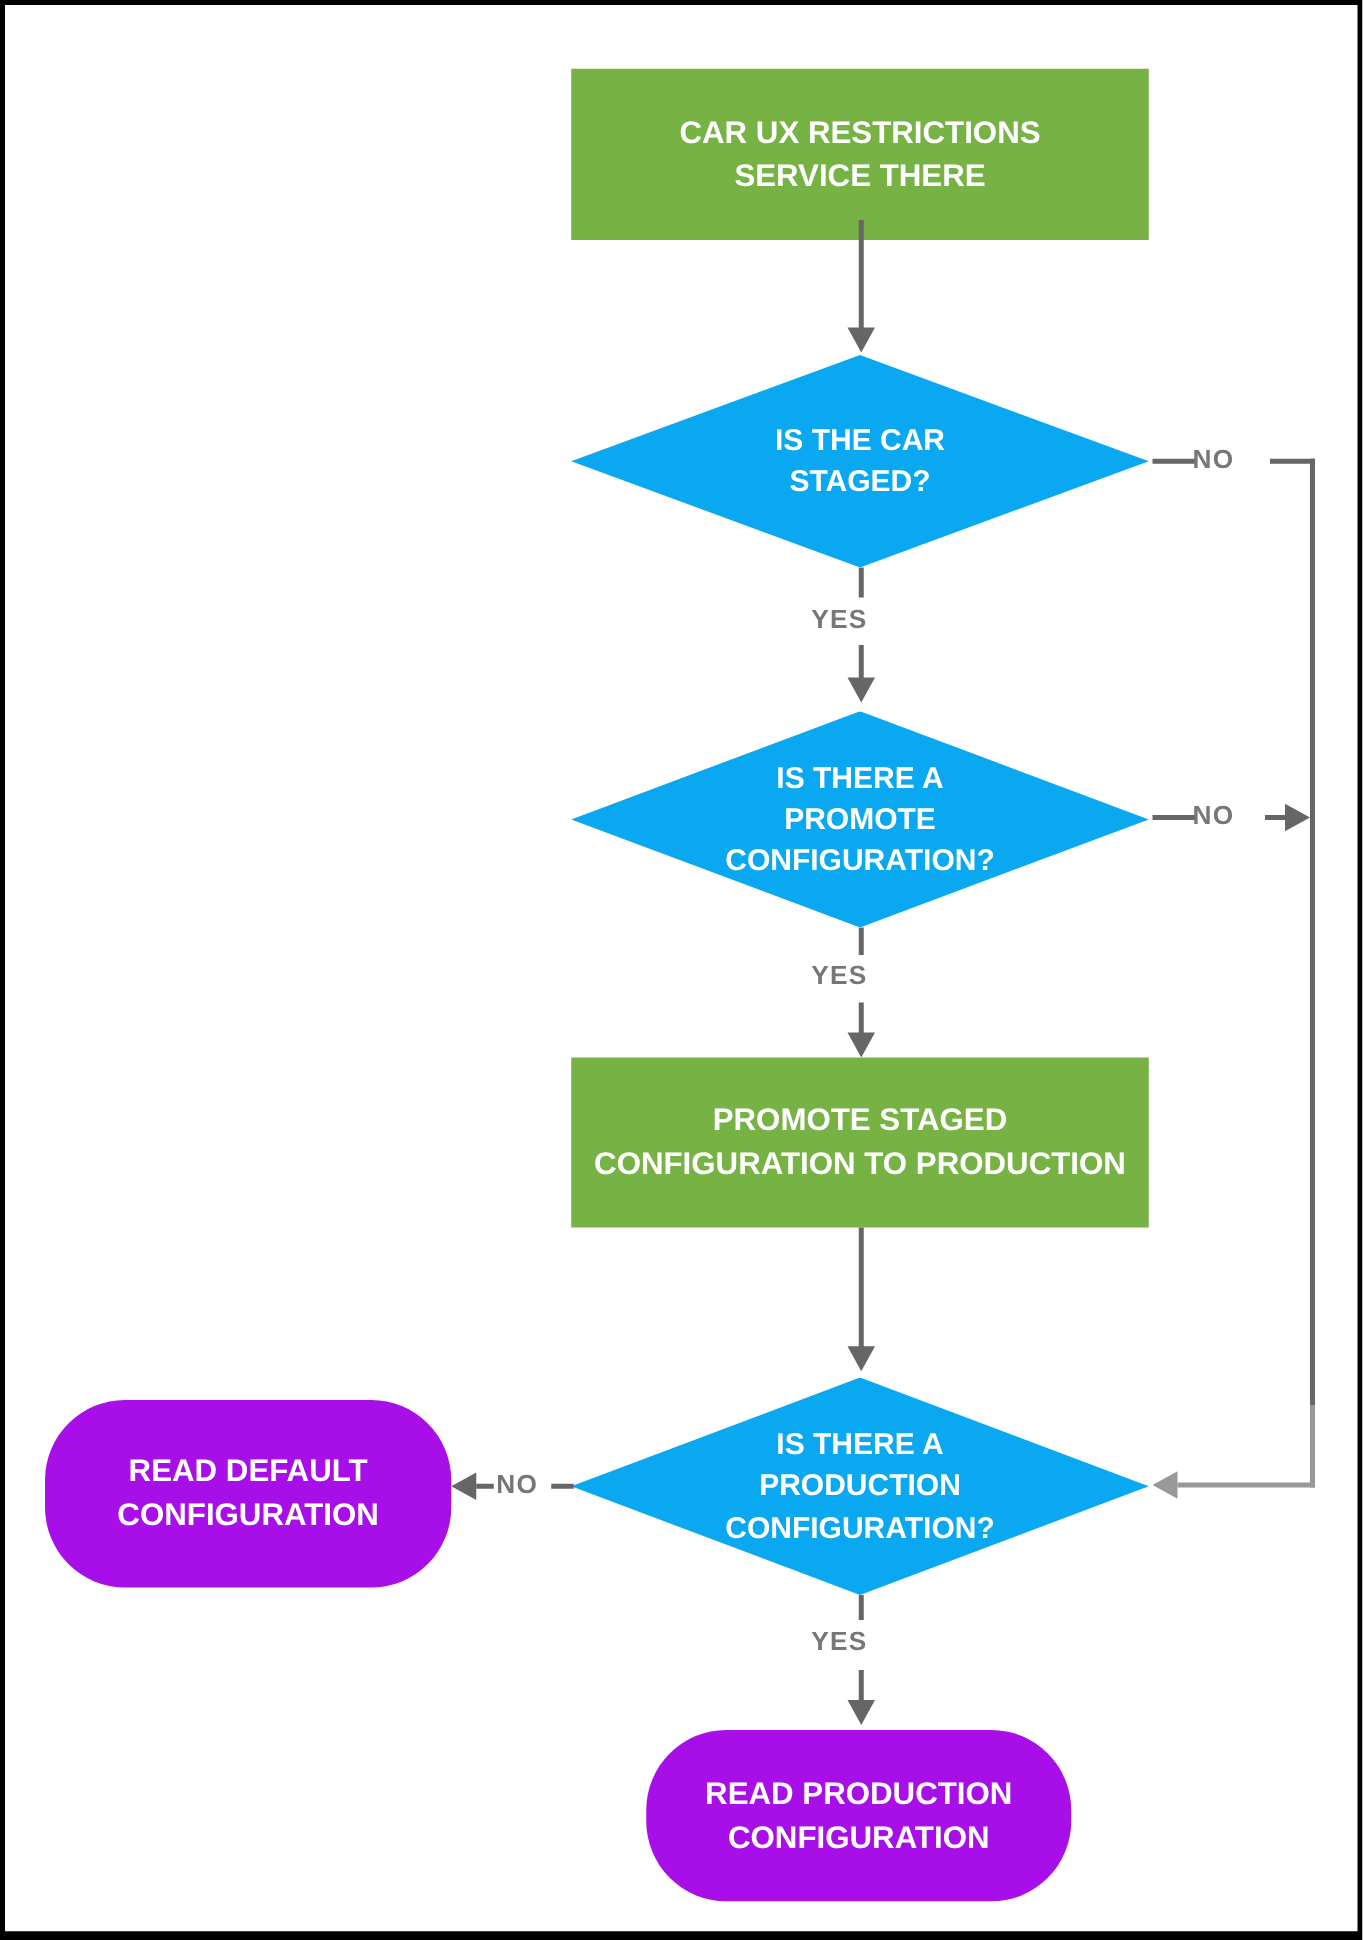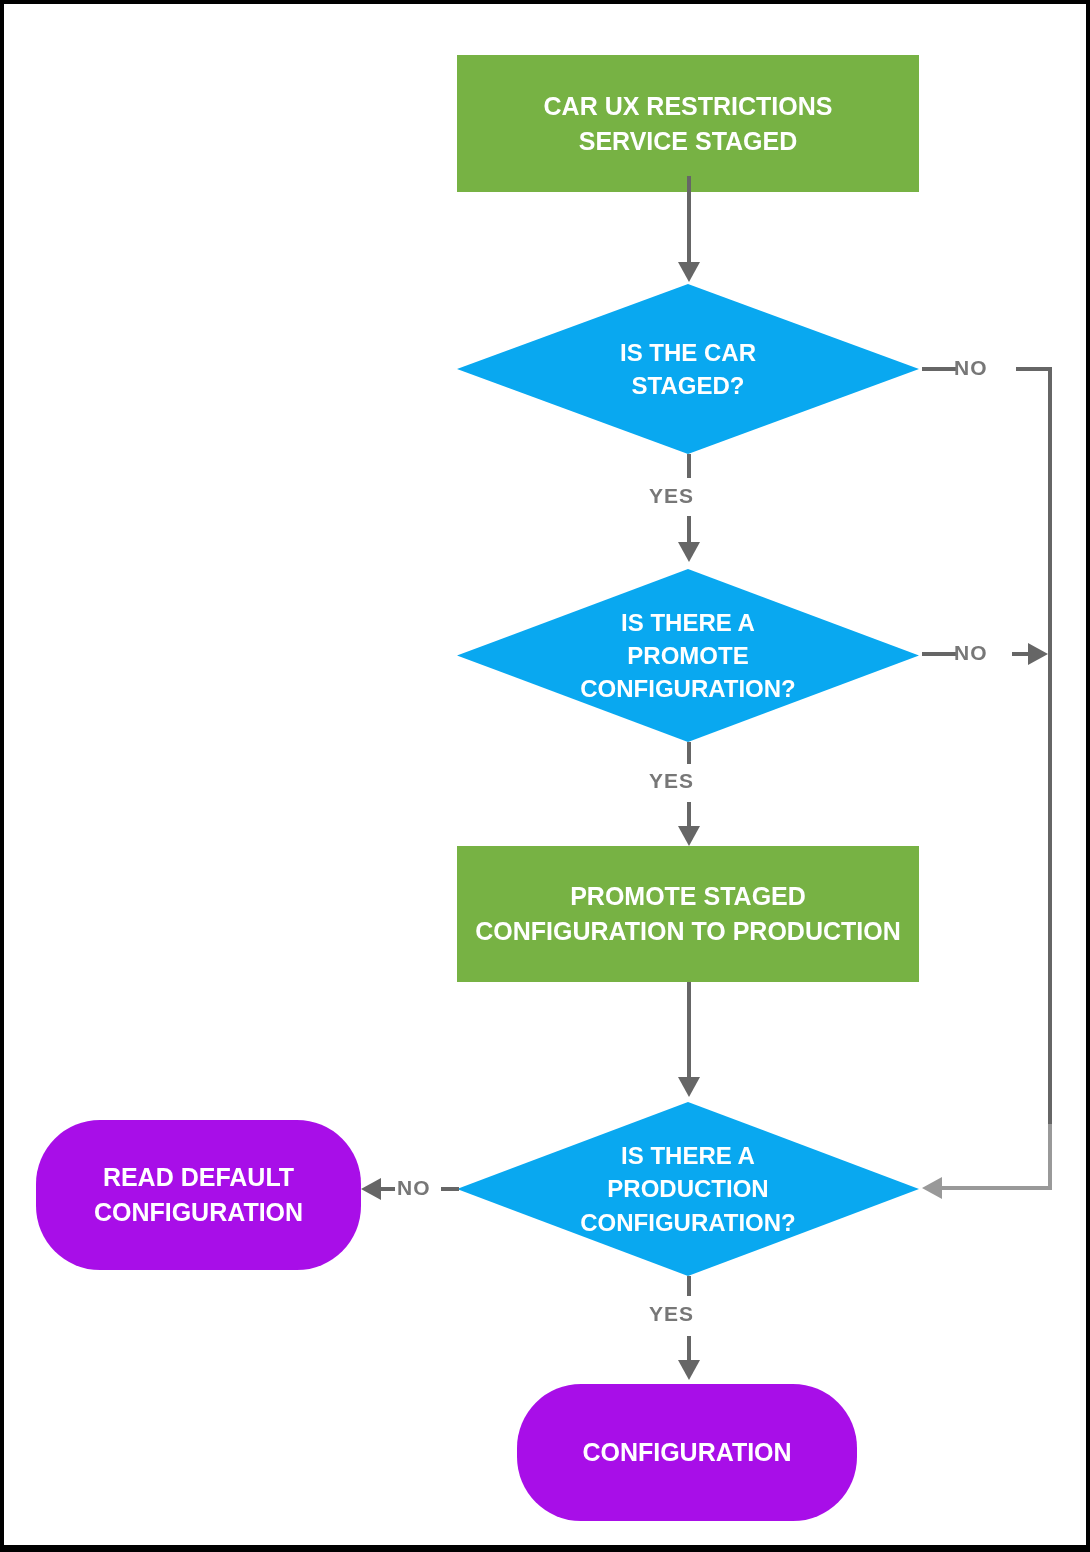--- a/index.html
+++ b/index.html
@@ -32,21 +32,21 @@
   .head.left.light { border-right-color: #999999; }
   .elabel { position: absolute; color: #777777; font-size: 21px; text-align: left; letter-spacing: 1px; font-weight: bold; }
 </style>
 </head>
 <body>
 
 <div class="canvas">
 
   <div class="node process" style="left:453px; top:35px; width:462px; height:137px;margin-top:16px;">
     <span>CAR UX RESTRICTIONS</span>
-    <span>SERVICE STAGED</span>
+    <span>SERVICE THERE</span>
   </div>
 
   <div class="seg" style="left:683px; top:172px; width:4px; height:88px;"></div>
   <div class="head down" style="left:674px; top:258px;"></div>
 
   <div class="node decision" style="left:453px; top:280px; width:462px; height:170px;">
     <span>IS THE CAR</span>
     <span>STAGED?</span>
   </div>
 
@@ -103,16 +103,17 @@
     <span>READ DEFAULT</span>
     <span>CONFIGURATION</span>
   </div>
 
   <div class="seg" style="left:683px; top:1272px; width:4px; height:20px;"></div>
   <div class="elabel" style="left:645px; top:1298px; width:80px;">YES</div>
   <div class="seg" style="left:683px; top:1332px; width:4px; height:26px;"></div>
   <div class="head down" style="left:674px; top:1356px;"></div>
 
   <div class="node terminal" style="left:513px; top:1380px; width:340px; height:137px;">
+    <span>READ PRODUCTION</span>
     <span>CONFIGURATION</span>
   </div>
 
 </div>
 
 </body></html>

